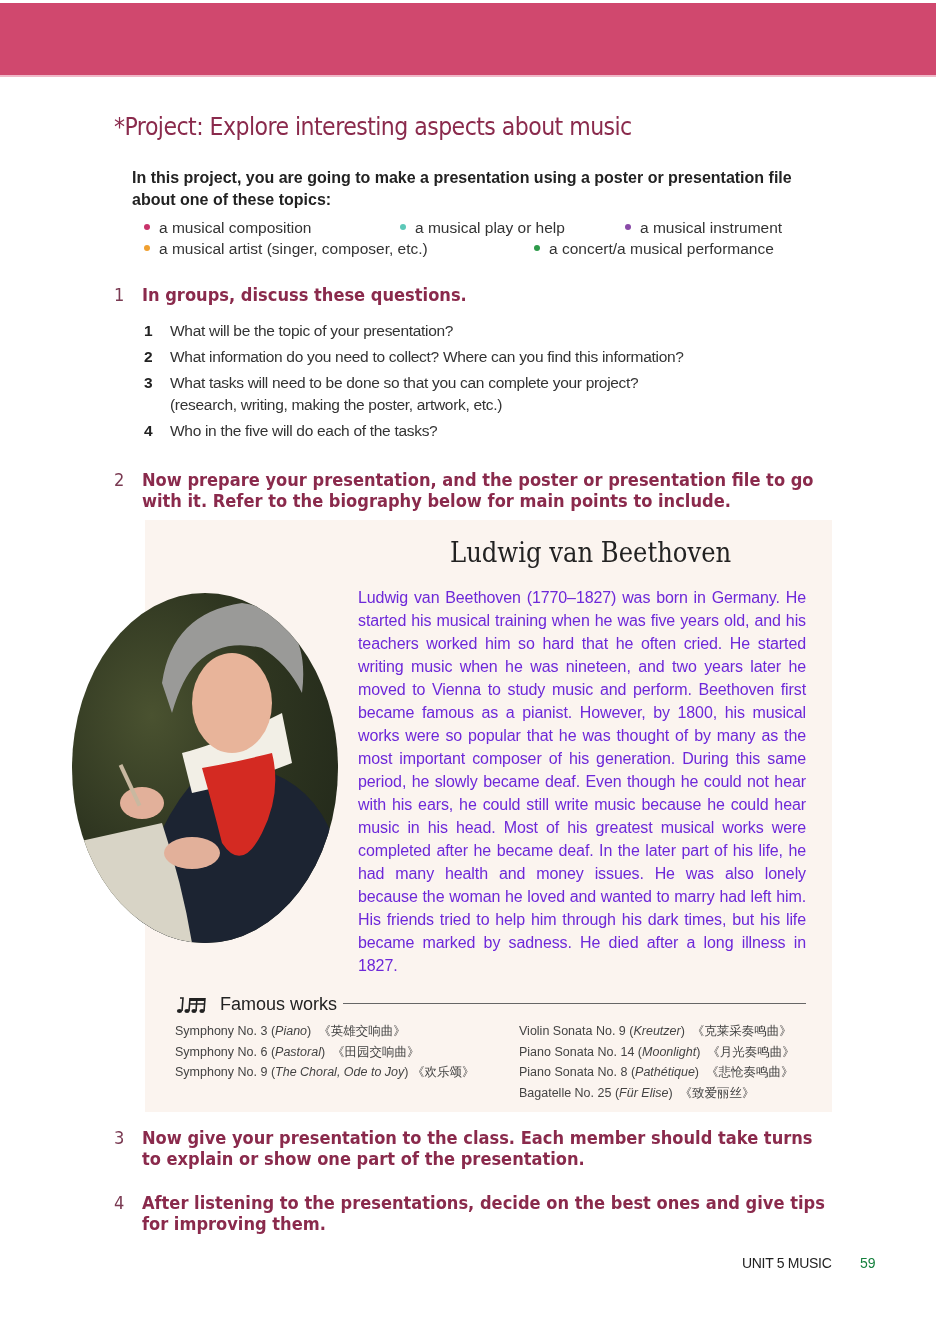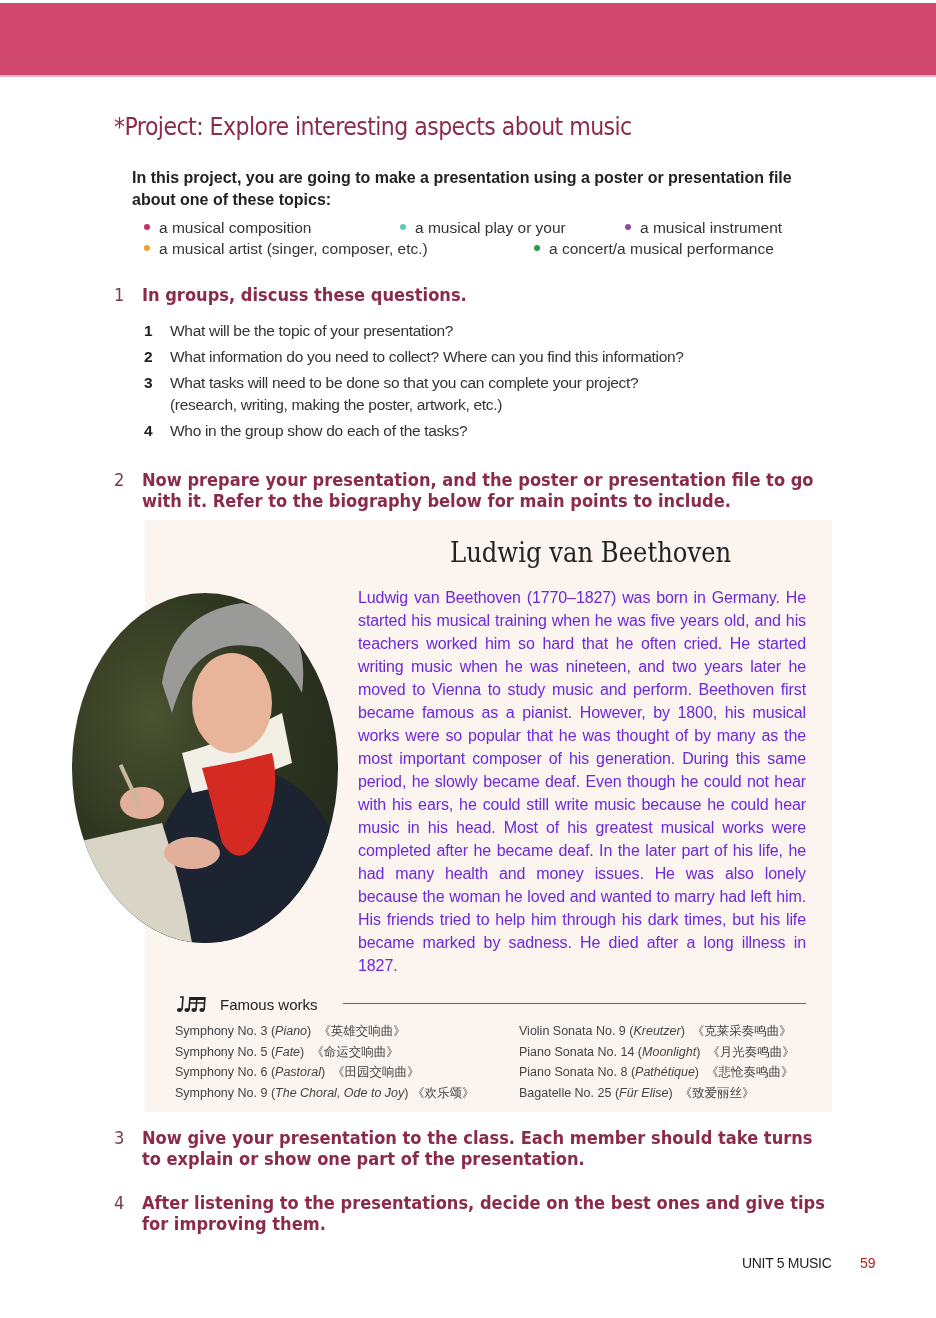--- a/index.html
+++ b/index.html
@@ -57,42 +57,42 @@
     position: absolute; left: 72px; top: 593px; width: 266px; height: 350px;
     border-radius: 50%; overflow: hidden;
     background: radial-gradient(ellipse at 30% 35%, #4a5230 0%, #2e3520 45%, #1e2418 100%);
   }
   .bio-text {
     position: absolute; left: 358px; top: 586px; width: 448px;
     font-size: 16px; line-height: 23px; color: #6d28d9; text-align: justify;
     letter-spacing: -0.1px;
   }
   .works-head {
-    position: absolute; left: 172px; top: 994px; font-size: 15px; color: #222;
+    position: absolute; left: 172px; top: 994px; font-size: 18px; color: #222;
     display: flex; align-items: center;
   }
   .works-rule { position: absolute; left: 343px; top: 1003px; width: 463px; height: 1px; background: #666; }
   .works-col { position: absolute; top: 1021px; font-size: 12.5px; color: #444; line-height: 20.5px; }
   .works-col div { white-space: nowrap; }
   .footer-unit { position: absolute; left: 742px; top: 1255px; font-size: 14px; font-weight: normal; color: #222; letter-spacing: -0.3px; }
-  .footer-page { position: absolute; left: 860px; top: 1255px; font-size: 14px; color: #b91c1c; }
+  .footer-page { position: absolute; left: 860px; top: 1255px; font-size: 14px; color: #15803d; }
 </style>
 </head>
 <body>
 
 <div class="top-band"></div>
 <div class="top-band-line"></div>
 
 <h1 class="page-title" style="margin:0">*Project: Explore interesting aspects about music</h1>
 
 <div class="intro">In this project, you are going to make a presentation using a poster or presentation file about one of these topics:</div>
 
 <div class="topics">
   <div class="topic" style="left:0;top:0"><span class="dot" style="background:#c8326a"></span><span>a musical composition</span></div>
-  <div class="topic" style="left:256px;top:0"><span class="dot" style="background:#5cc8b8"></span><span>a musical play or your</span></div>
+  <div class="topic" style="left:256px;top:0"><span class="dot" style="background:#5cc8b8"></span><span>a musical play or help</span></div>
   <div class="topic" style="left:481px;top:0"><span class="dot" style="background:#8a4aa8"></span><span>a musical instrument</span></div>
   <div class="topic" style="left:0;top:21px"><span class="dot" style="background:#f0a030"></span><span>a musical artist (singer, composer, etc.)</span></div>
   <div class="topic" style="left:390px;top:21px"><span class="dot" style="background:#2e9a4a"></span><span>a concert/a musical performance</span></div>
 </div>
 
 <div class="step" style="top:285px;width:760px">
   <span class="num">1</span>
   <span class="txt">In groups, discuss these questions.</span>
 </div>
 
@@ -105,21 +105,21 @@
       <span class="qn">2</span>
       <span class="qt">What information do you need to collect? Where can you find this information?</span>
     </div>
   <div class="q" style="top:52px">
       <span class="qn">3</span>
       <span class="qt">What tasks will need to be done so that you can complete your project?</span>
       <span class="qt" style="top:22px">(research, writing, making the poster, artwork, etc.)</span>
     </div>
   <div class="q" style="top:100px">
       <span class="qn">4</span>
-      <span class="qt">Who in the group show do each of the tasks?</span>
+      <span class="qt">Who in the five will do each of the tasks?</span>
     </div>
 </div>
 
 <div class="step" style="top:470px;width:770px">
   <span class="num">2</span>
   <span class="txt">Now prepare your presentation, and the poster or presentation file to go with it.  Refer to the biography below for main points to include.</span>
 </div>
 
 <div class="bio-box"></div>
 <div class="bio-title">Ludwig van Beethoven</div>
@@ -149,21 +149,20 @@
     <ellipse cx="15" cy="16" rx="2.6" ry="2" fill="#222"></ellipse>
     <ellipse cx="22" cy="16" rx="2.6" ry="2" fill="#222"></ellipse>
     <ellipse cx="30" cy="16" rx="2.6" ry="2" fill="#222"></ellipse>
   </svg>
   <span>Famous works</span>
 </div>
 <div class="works-rule"></div>
 
 <div class="works-col" style="left:175px">
   <div><span>Symphony No. 3</span> (<i>Piano</i>) &nbsp;<span>《英雄交响曲》</span></div>
-  <div><span>Symphony No. 5</span> (<i>Fate</i>) &nbsp;<span>《命运交响曲》</span></div>
   <div><span>Symphony No. 6</span> (<i>Pastoral</i>) &nbsp;<span>《田园交响曲》</span></div>
   <div><span>Symphony No. 9</span> (<i>The Choral, Ode to Joy</i>) <span>《欢乐颂》</span></div>
 </div>
 <div class="works-col" style="left:519px">
   <div><span>Violin Sonata No. 9</span> (<i>Kreutzer</i>) &nbsp;<span>《克莱采奏鸣曲》</span></div>
   <div><span>Piano Sonata No. 14</span> (<i>Moonlight</i>) &nbsp;<span>《月光奏鸣曲》</span></div>
   <div><span>Piano Sonata No. 8</span> (<i>Pathétique</i>) &nbsp;<span>《悲怆奏鸣曲》</span></div>
   <div><span>Bagatelle No. 25</span> (<i>Für Elise</i>) &nbsp;<span>《致爱丽丝》</span></div>
 </div>
 

